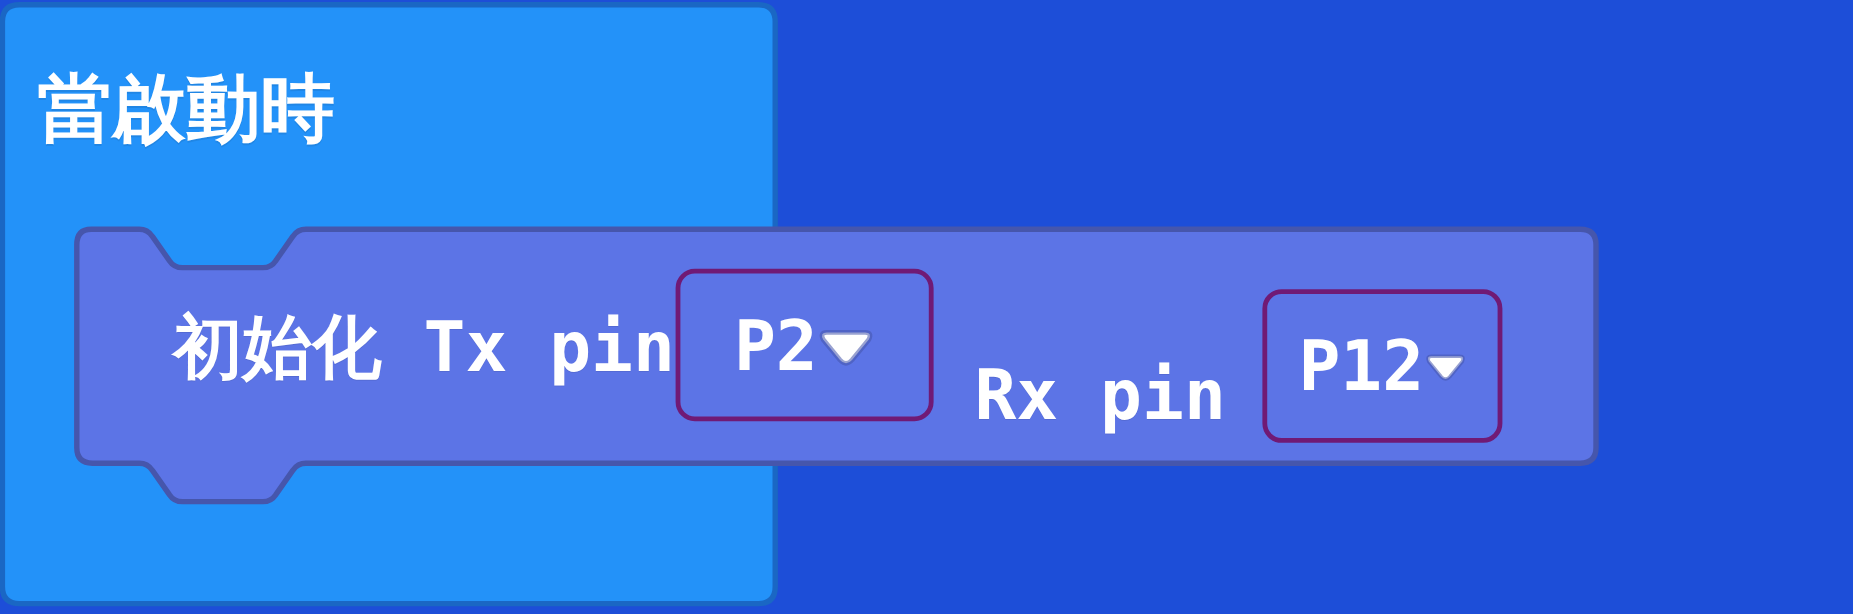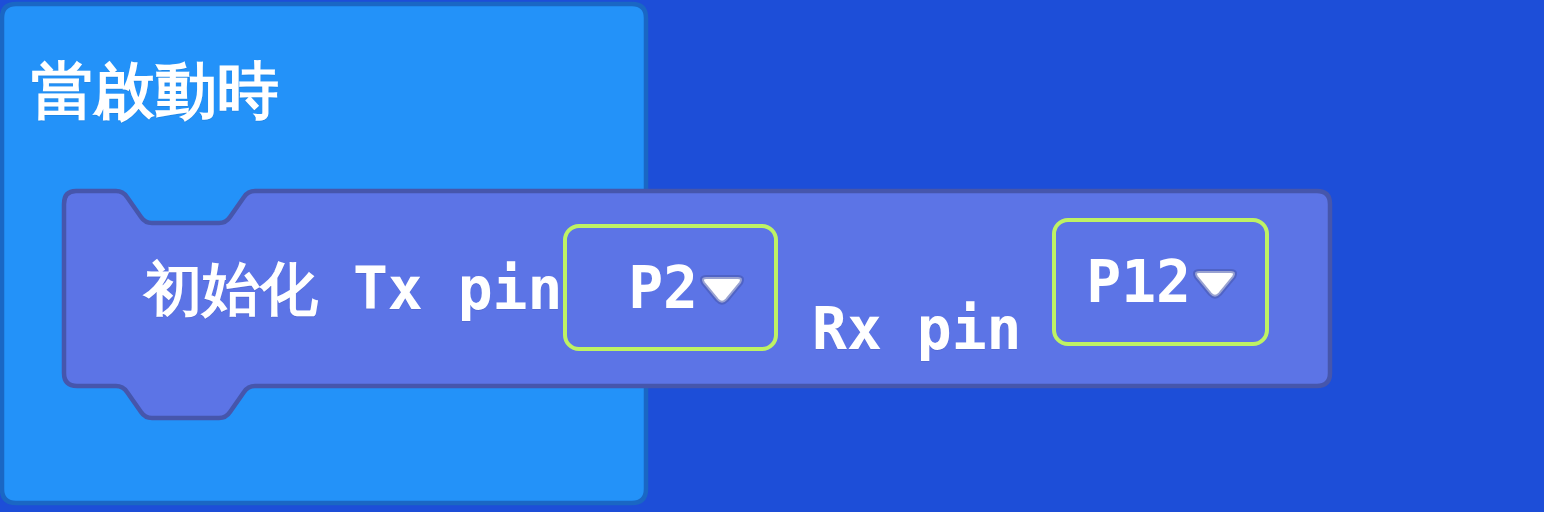--- a/index.html
+++ b/index.html
@@ -3,22 +3,22 @@
 <meta charset="utf-8">
 <style>
   html,body{margin:0;padding:0;background:#000;}
   .stage{position:relative;width:1544px;height:512px;background:#1d4ed8;overflow:hidden;
          font-family:"Liberation Sans",sans-serif;}
   .stage svg.blocks{position:absolute;left:0;top:0;}
   .blk-label{position:absolute;color:#fff;font-weight:bold;white-space:pre;
              text-shadow:0 1px 0 rgba(0,0,0,0.08);}
   .cjk{font-size:62px;line-height:66px;font-family:"DejaVu Sans Mono","Liberation Sans",sans-serif;}
   .row-label{font-size:58px;line-height:64px;font-family:"DejaVu Sans Mono","Liberation Mono",monospace;}
-  .dropdown{position:absolute;display:flex;align-items:center;justify-content:flex-end;
-            border:4px solid #bef264;border-radius:16px;background:transparent;
+  .dropdown{position:absolute;display:flex;align-items:center;justify-content:center;
+            border:4px solid #701a75;border-radius:16px;background:transparent;
             box-sizing:border-box;cursor:pointer;}
   .dropdown .val{color:#fff;font-weight:bold;font-size:58px;
                  font-family:"DejaVu Sans Mono","Liberation Mono",monospace;}
   .dropdown svg{display:block;}
 </style>
 </head>
 <body>
 
 <div class="stage">
 
@@ -38,20 +38,20 @@
 
   <div class="dropdown" style="left:563px;top:224px;width:215px;height:127px;padding:0 28px;">
     <span class="val">P2</span>
     <svg width="48" height="36" viewBox="0 0 48 36">
       <path d="M 8 7 H 40 Q 46 7 43 13 L 29 30 Q 24 35.5 19 30 L 5 13 Q 2 7 8 7 Z" fill="#FFFFFF" stroke="rgba(70,86,172,0.55)" stroke-width="4" stroke-linejoin="round"></path>
     </svg>
   </div>
 
   <div class="blk-label row-label" style="left:812px;top:257px;margin-top:40px;">Rx pin</div>
 
-  <div class="dropdown" style="left:1052px;top:218px;width:217px;height:128px;padding:0 26px;">
+  <div class="dropdown" style="left:1052px;top:241px;width:200px;height:128px;padding:0 26px;">
     <span class="val">P12</span>
     <svg width="48" height="36" viewBox="0 0 48 36">
       <path d="M 8 7 H 40 Q 46 7 43 13 L 29 30 Q 24 35.5 19 30 L 5 13 Q 2 7 8 7 Z" fill="#FFFFFF" stroke="rgba(70,86,172,0.55)" stroke-width="4" stroke-linejoin="round"></path>
     </svg>
   </div>
 
 </div>
 
 </body></html>

